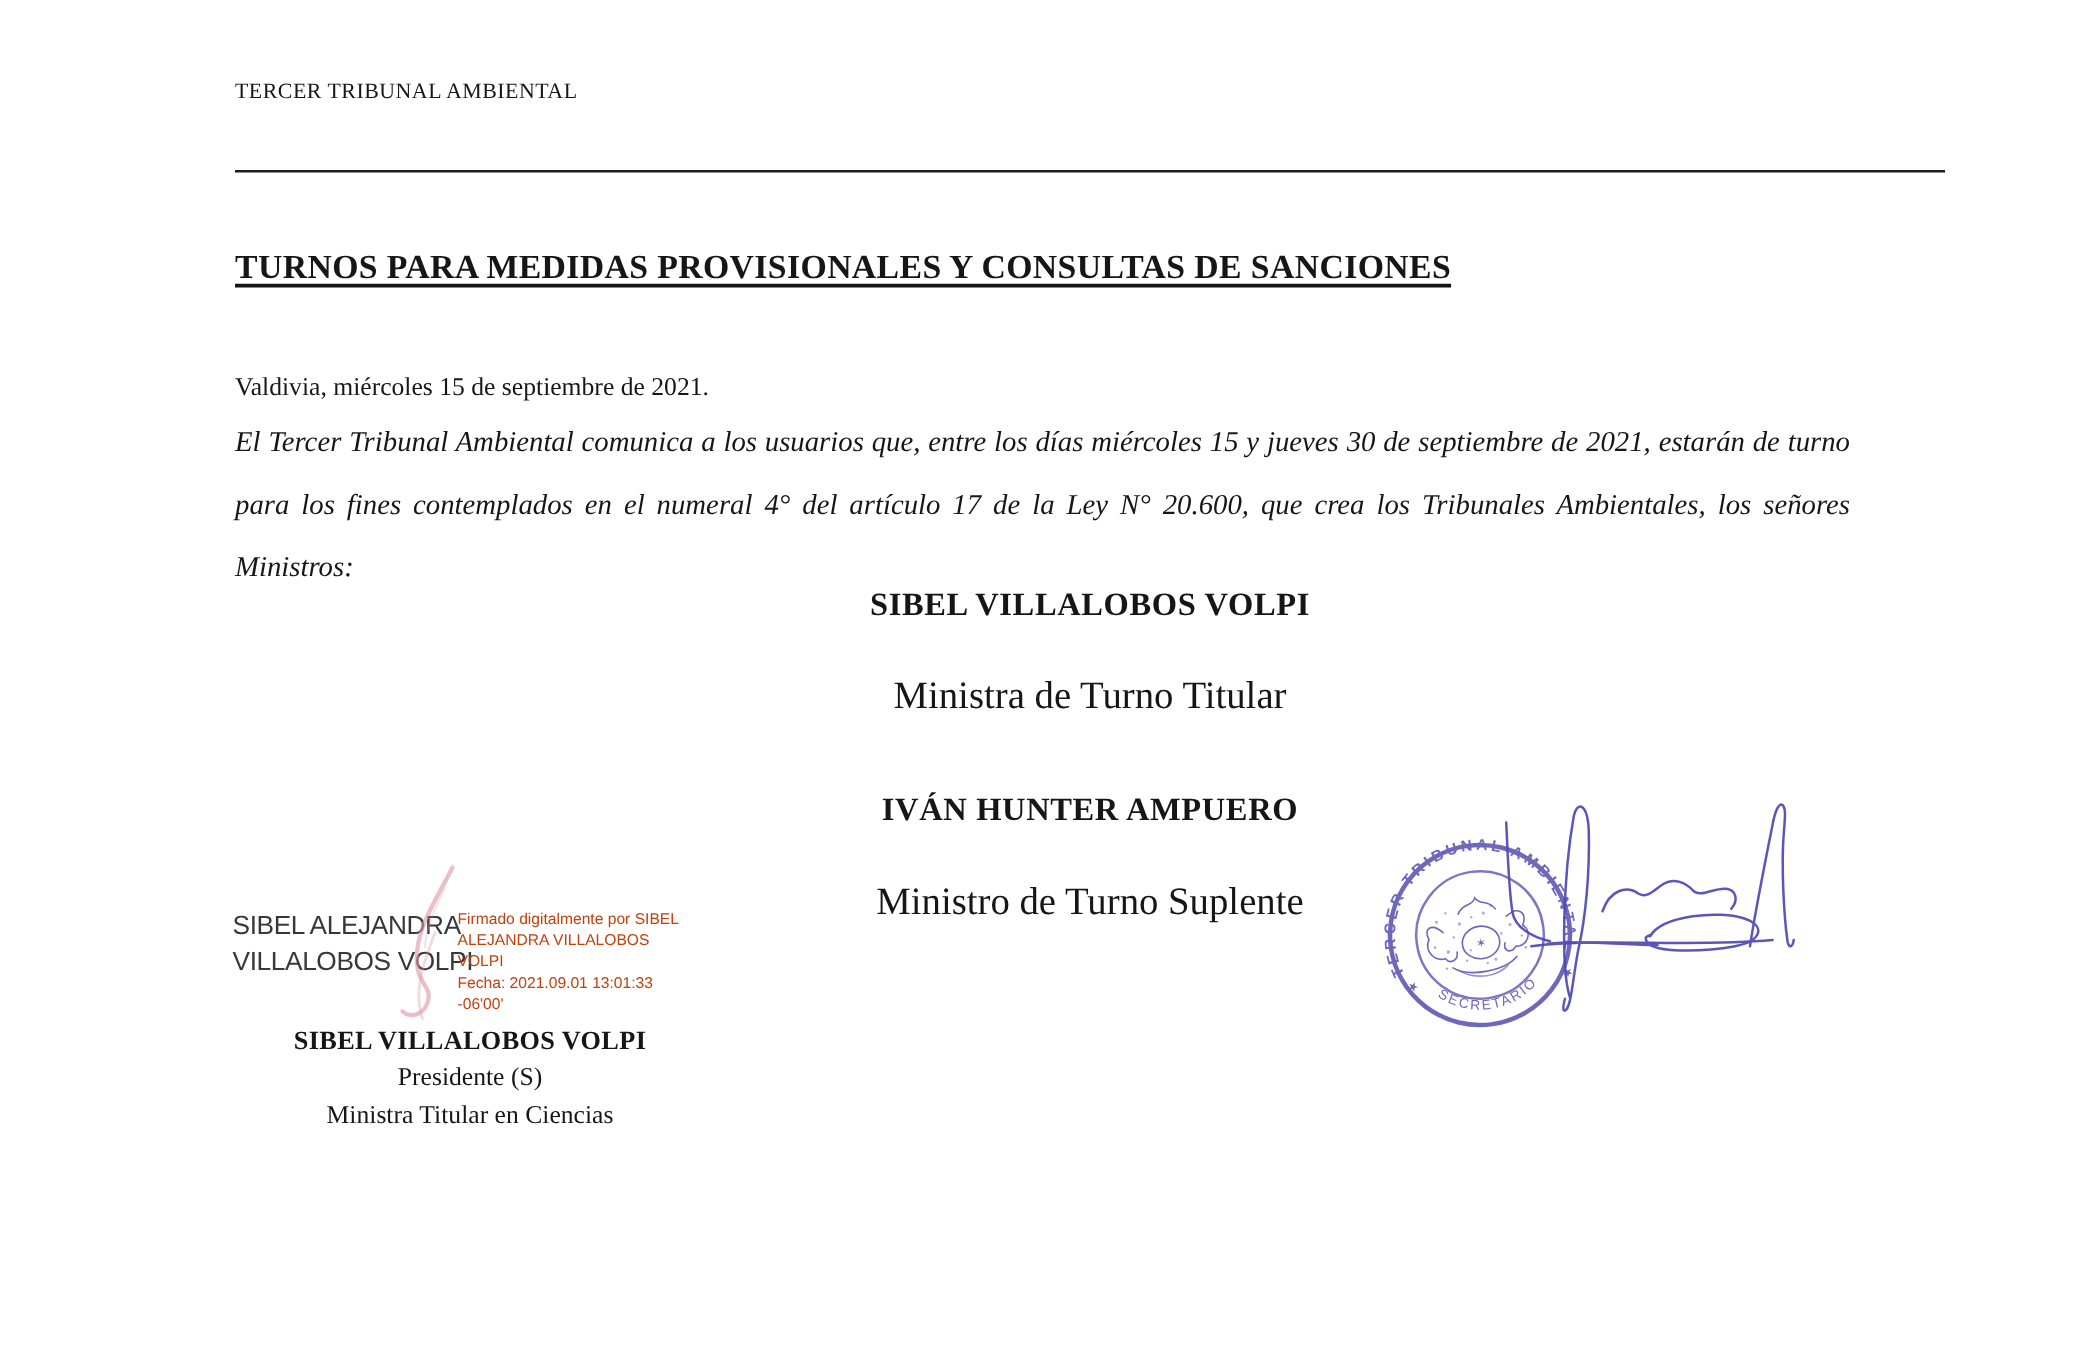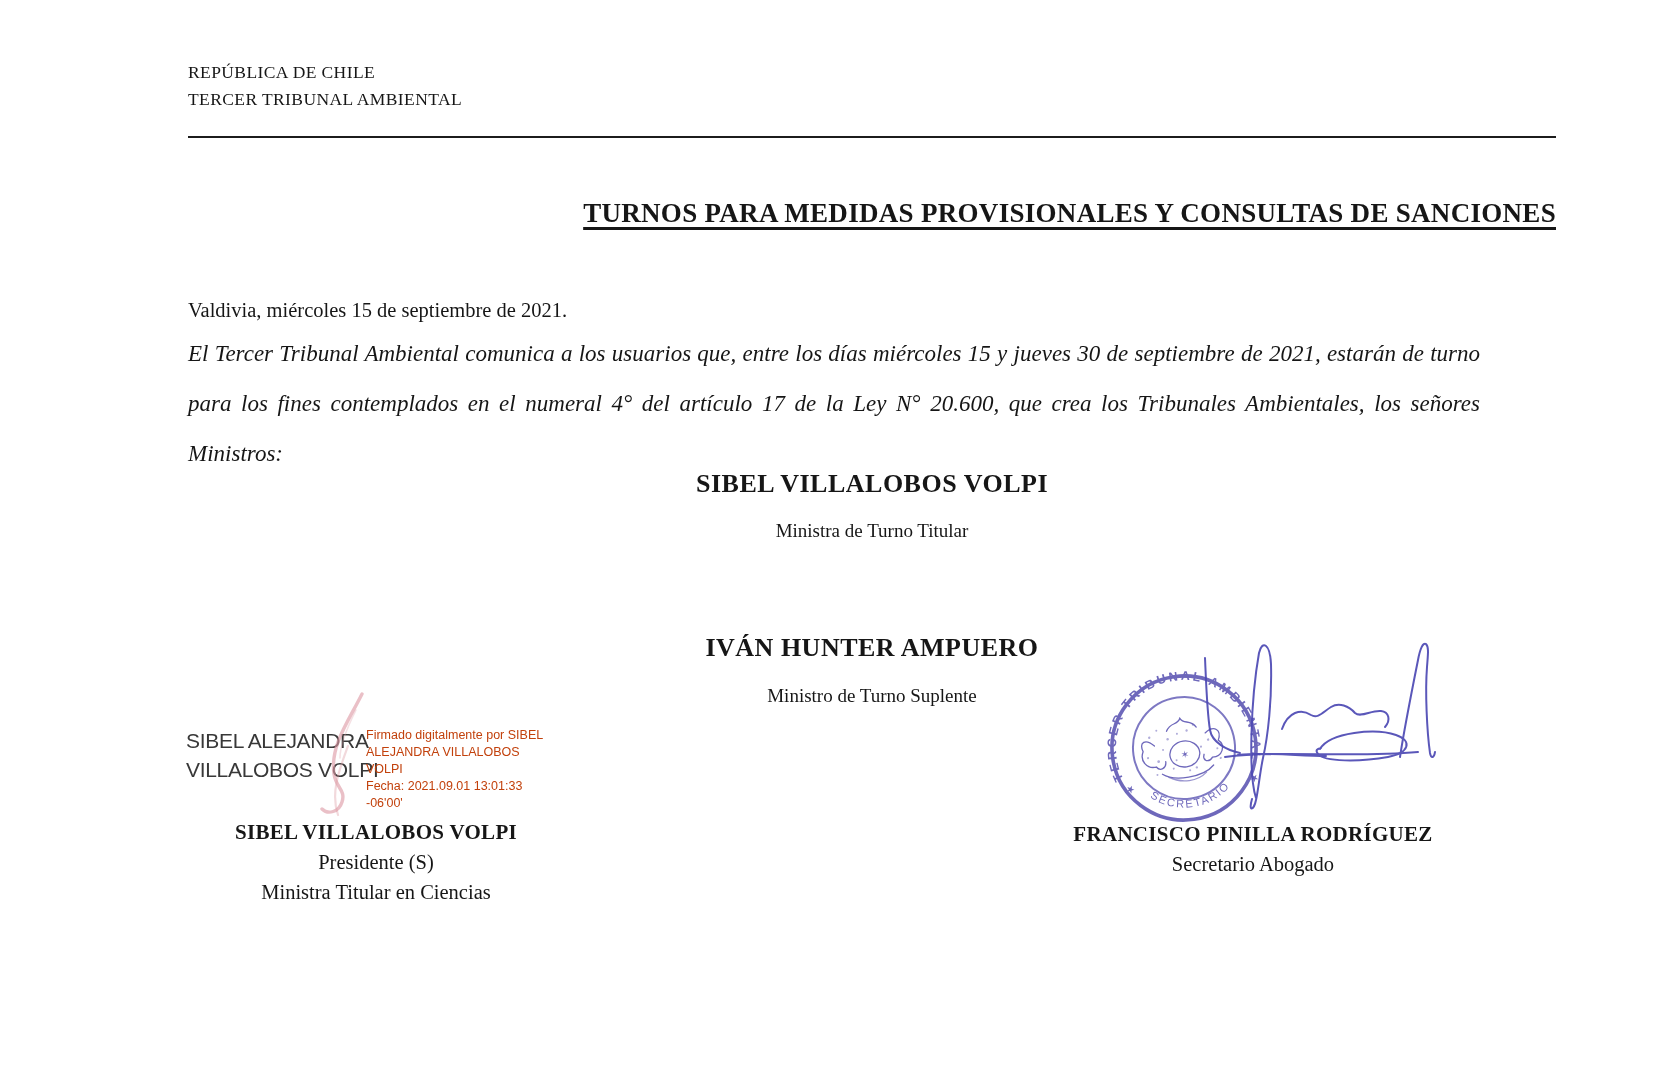--- a/index.html
+++ b/index.html
@@ -10,29 +10,29 @@
     font-family:"Liberation Serif", serif;
     color:var(--ink,#161616);
     overflow:hidden;
   }
   .abs{position:absolute;}
   
   .org-header{left:188px;top:59px;font-size:17.5px;line-height:27px;letter-spacing:.4px;}
   .rule{left:188px;top:136px;width:1368px;border-top:2px solid #1c1c1c;height:0;}
   
   .doc-title{
-    left:188px;top:198px;width:1368px;text-align:right;
+    left:188px;top:198px;width:1368px;text-align:left;
     font-size:27px;font-weight:bold;letter-spacing:.3px;
     text-decoration:underline;text-underline-offset:5px;text-decoration-thickness:2.5px;
   }
   .dateline{left:188px;top:299px;font-size:20.5px;text-align:right;}
   .body-par{left:188px;top:329px;width:1292px;font-size:23px;line-height:50px;text-align:justify;font-style:italic;}
   .center-line{left:188px;width:1368px;text-align:center;}
   .minister-name{font-size:26px;font-weight:bold;letter-spacing:.5px;}
-  .minister-role{font-size:19px;}
+  .minister-role{font-size:31px;margin-top:18px;}
   
   .dsig-name{
     left:186px;top:726px;width:175px;
     font-family:"Liberation Sans", sans-serif;
     font-size:21px;line-height:29px;color:var(--digital-text,#383838);
     letter-spacing:-0.3px;white-space:nowrap;
   }
   .dsig-details{
     left:366px;top:727px;width:190px;
     font-family:"Liberation Sans", sans-serif;
@@ -49,21 +49,20 @@
   .pen-svg{left:1020px;top:580px;}
   .flourish-svg{left:296px;top:688px;}
   svg text{font-family:"Liberation Sans", sans-serif;}
 </style>
 </head>
 <body>
 
 <div class="page">
 
   <div class="abs org-header">
-    <div>REPÚBLICA DE CHILE</div>
     <div>TERCER TRIBUNAL AMBIENTAL</div>
   </div>
   <div class="abs rule"></div>
 
   <div class="abs doc-title">TURNOS PARA MEDIDAS PROVISIONALES Y CONSULTAS DE SANCIONES</div>
 
   <div class="abs dateline">Valdivia, miércoles 15 de septiembre de 2021.</div>
   <div class="abs body-par">El Tercer Tribunal Ambiental comunica a los usuarios que, entre los días miércoles 15 y jueves 30 de septiembre de 2021, estarán de turno para los fines contemplados en el numeral 4° del artículo 17 de la Ley N° 20.600, que crea los Tribunales Ambientales, los señores Ministros:</div>
 
   <div class="abs center-line minister-name" style="top:469px;">SIBEL VILLALOBOS VOLPI</div>
@@ -157,18 +156,14 @@
       <path d="M 380,177 C 384,150 392,110 398,80 C 400,69 403,62 406,64 C 409,67 408,74 407,87 C 405,112 407,152 410,173 C 411,179 414,178 415,172"></path>
     </g>
   </svg>
 
   <div class="abs signer signer-left">
     <div class="s-name">SIBEL VILLALOBOS VOLPI</div>
     <div class="s-role">Presidente (S)</div>
     <div class="s-role">Ministra Titular en Ciencias</div>
   </div>
 
-  <div class="abs signer signer-right">
-    <div class="s-name">FRANCISCO PINILLA RODRÍGUEZ</div>
-    <div class="s-role">Secretario Abogado</div>
-  </div>
 
 </div>
 
 </body></html>

